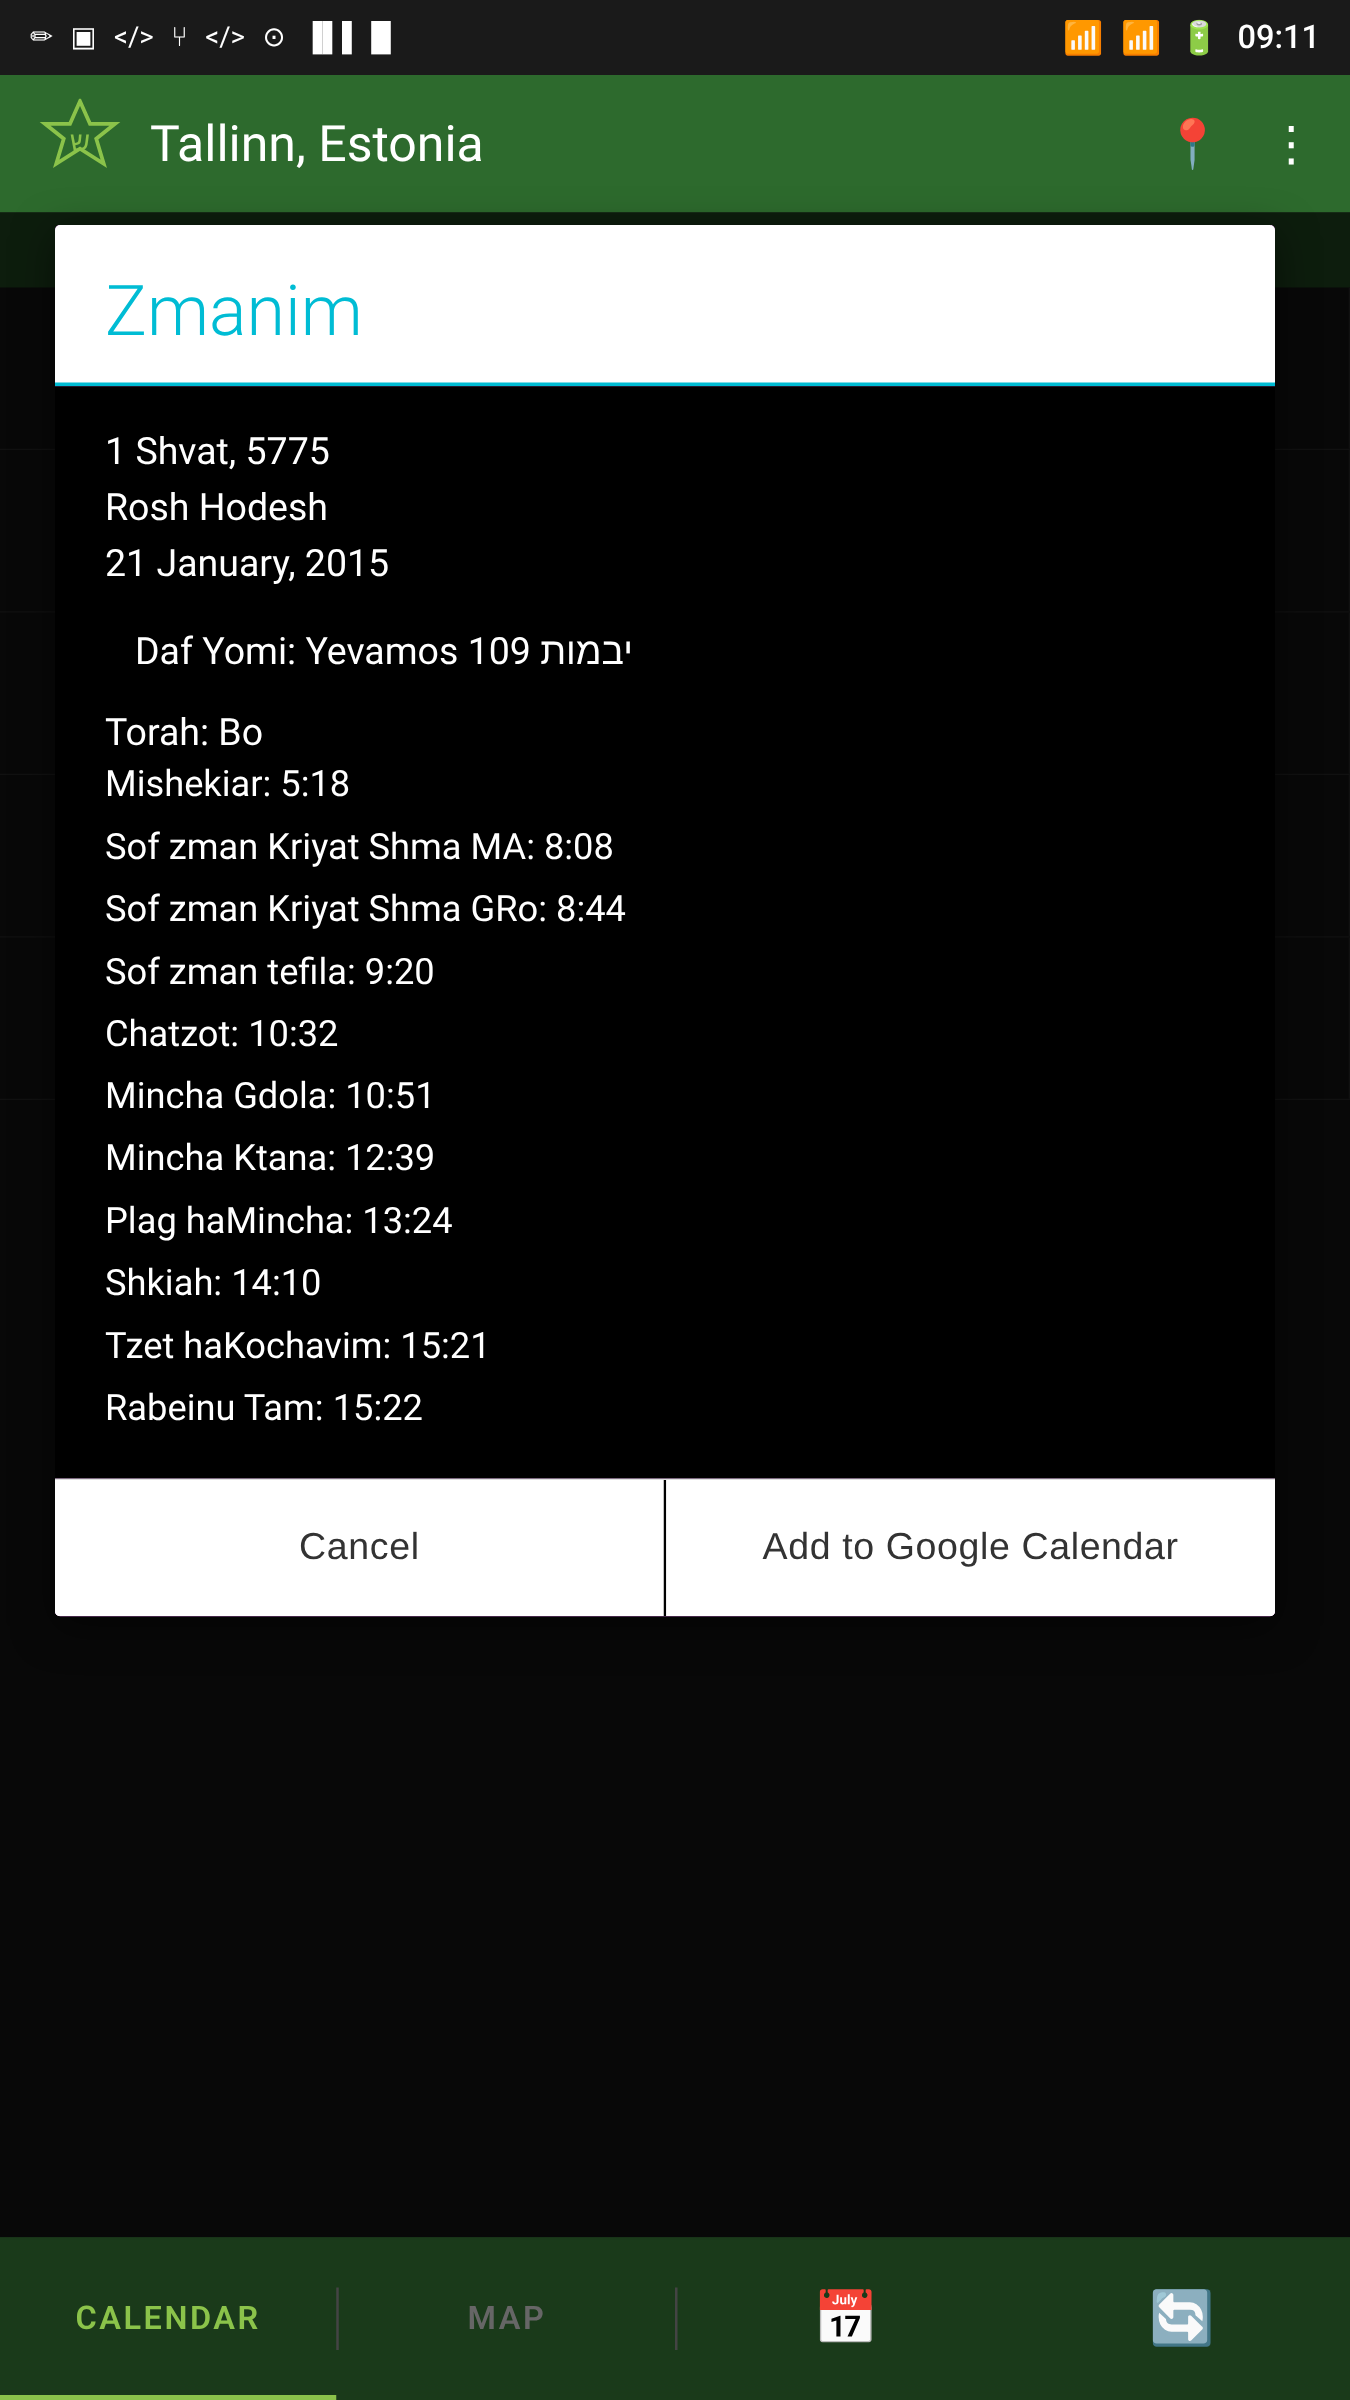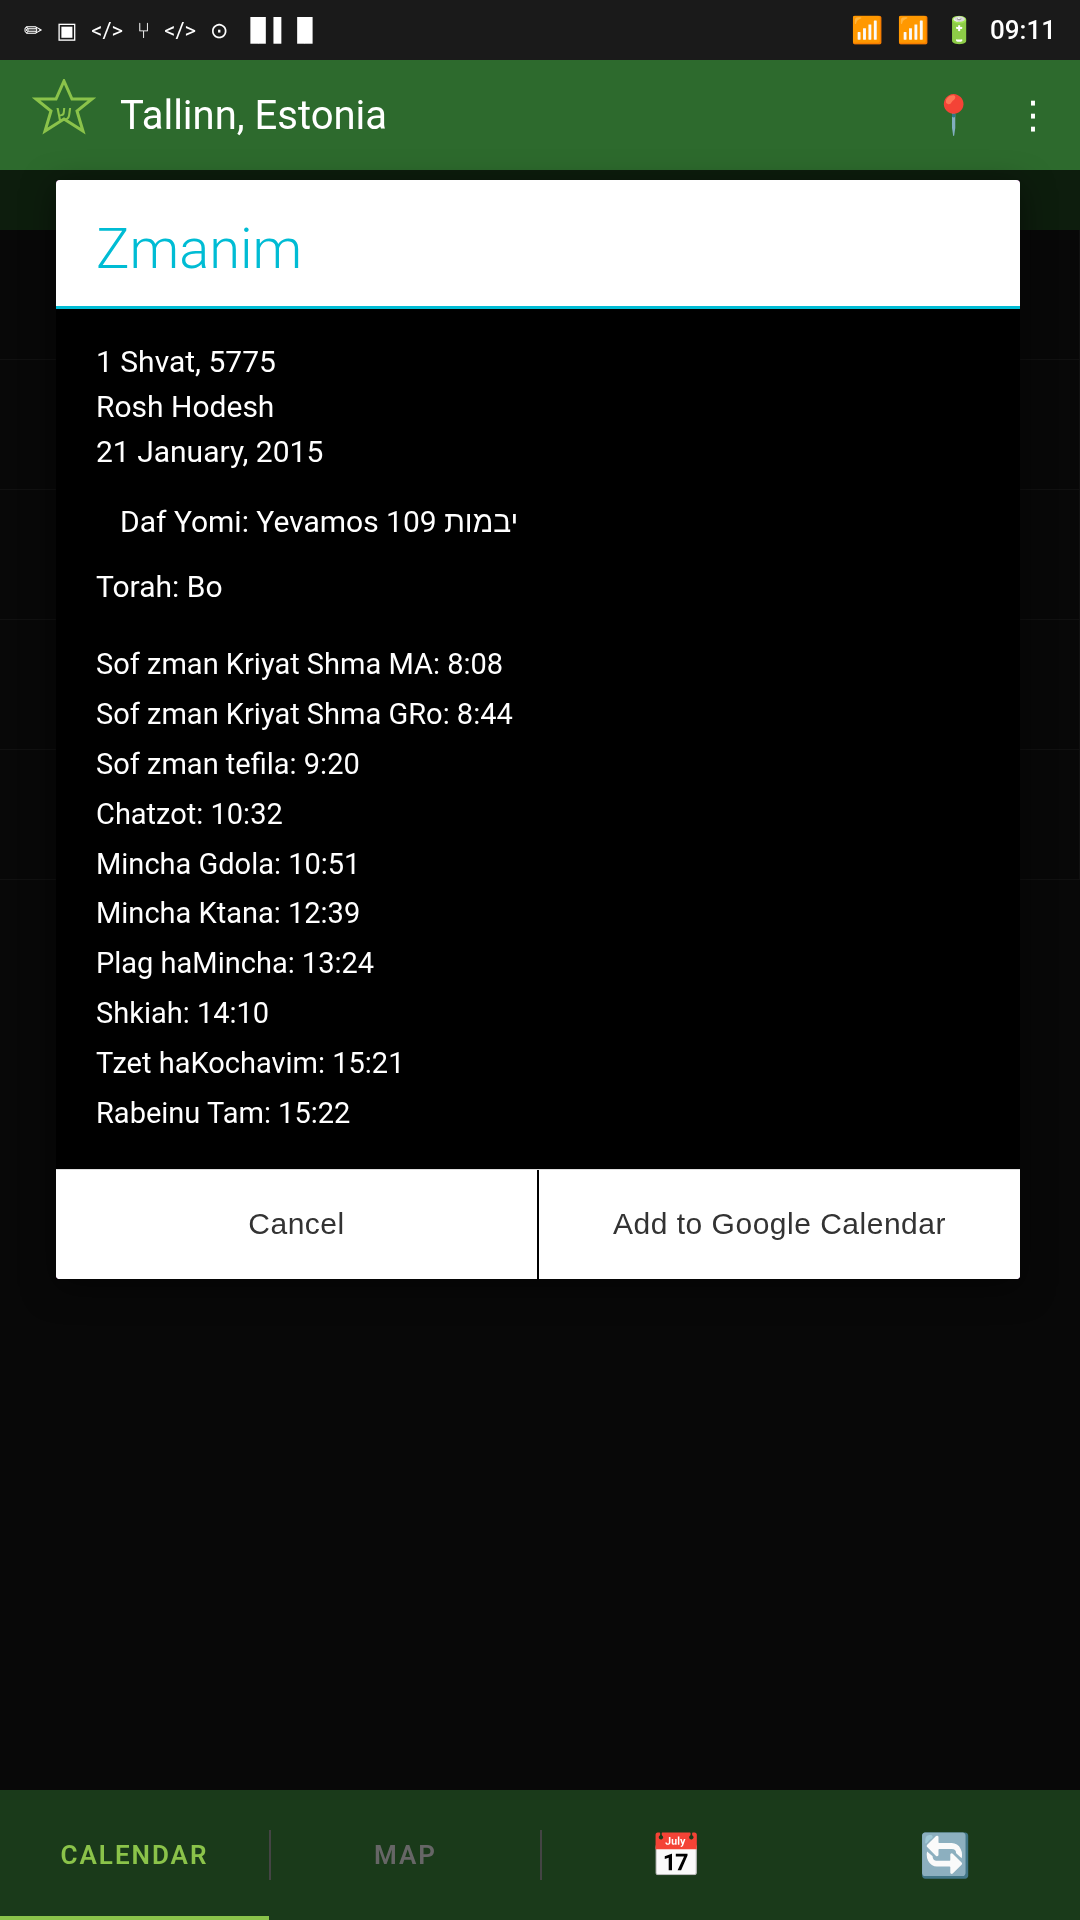--- a/index.html
+++ b/index.html
@@ -84,21 +84,21 @@
       right: 0;
       bottom: 130px;
       background: rgba(0,0,0,0.5);
       z-index: 5;
     }
 
     
     .dialog {
       position: absolute;
       top: 180px;
-      left: 56px;
+      left: 44px;
       right: 60px;
       background: #a21caf;
       border-radius: 4px;
       z-index: 10;
       overflow: hidden;
       box-shadow: 0 8px 32px rgba(0,0,0,0.5);
     }
 
     .dialog-header {
       background: white;
@@ -130,21 +130,20 @@
 
     .dialog-daf {
       font-size: 30px;
       margin-bottom: 30px;
       color: white;
       margin-left: 24px;
     }
 
     .dialog-torah {
       font-size: 30px;
-      margin-bottom: 36px;
       color: white;
     }
 
     .dialog-times {
       color: white;
     }
 
     .dialog-time-line {
       font-size: 29px;
       line-height: 1.72;
@@ -490,20 +489,21 @@
       <div class="dialog-date-line">21 January, 2015</div>
     </div>
 
     <div class="dialog-daf">
       <span>Daf Yomi: Yevamos 109 יבמות</span>
     </div>
 
     <div class="dialog-torah">Torah: Bo</div>
 
     <div class="dialog-times">
+      <div class="dialog-time-line">Mishekiar: 5:18</div>
       <div class="dialog-time-line">Sof zman Kriyat Shma MA: 8:08</div>
       <div class="dialog-time-line">Sof zman Kriyat Shma GRo: 8:44</div>
       <div class="dialog-time-line">Sof zman tefila: 9:20</div>
       <div class="dialog-time-line">Chatzot: 10:32</div>
       <div class="dialog-time-line">Mincha Gdola: 10:51</div>
       <div class="dialog-time-line">Mincha Ktana: 12:39</div>
       <div class="dialog-time-line">Plag haMincha: 13:24</div>
       <div class="dialog-time-line">Shkiah: 14:10</div>
       <div class="dialog-time-line">Tzet haKochavim: 15:21</div>
       <div class="dialog-time-line">Rabeinu Tam: 15:22</div>

